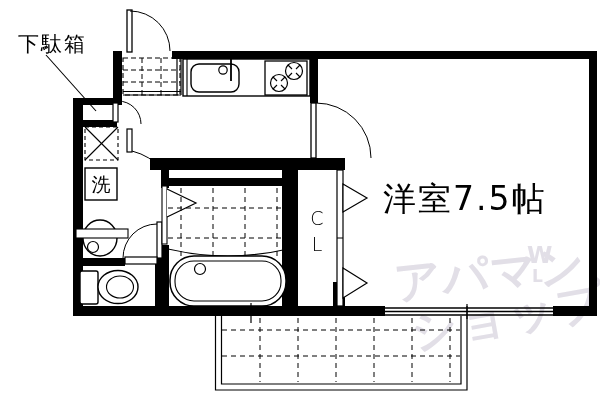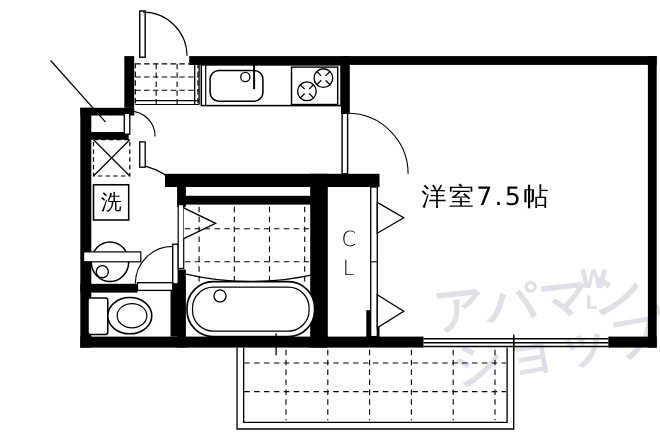--- a/index.html
+++ b/index.html
@@ -5,21 +5,21 @@
   html,body{margin:0;padding:0;background:#fff;}
   #stage{position:relative;width:600px;height:400px;background:#fff;overflow:hidden;
          font-family:"DejaVu Sans","Liberation Sans",sans-serif;color:#000;}
   #plan-svg{position:absolute;left:0;top:0;z-index:2;}
   .lbl{position:absolute;z-index:3;white-space:nowrap;}
   #shoe-cabinet-label{left:18px;top:30px;font-size:21px;letter-spacing:2px;}
   #washer-label{left:85px;top:169px;width:32px;text-align:center;font-size:19px;line-height:31px;}
   #closet-label{left:304px;top:205px;width:26px;text-align:center;font-size:19px;line-height:26px;
                 font-weight:300;z-index:3;}
   #closet-label span{display:block;}
-  #main-room-label{left:383px;top:163px;font-size:23px;letter-spacing:2px;}
+  #main-room-label{left:383px;top:177px;font-size:33px;letter-spacing:2px;}
   .wm{position:absolute;z-index:1;font-weight:bold;white-space:nowrap;}
   #wm-line1{left:394px;top:243px;font-size:46px;transform:rotate(-6deg);letter-spacing:1px;}
   #wm-w{left:527px;top:242px;font-size:23px;}
   #wm-l{left:532px;top:266px;font-size:17px;}
   #wm-line2{left:410px;top:286px;font-size:46px;transform:rotate(-10deg);letter-spacing:2px;}
 </style>
 </head>
 <body>
 
 <div id="stage">
@@ -192,20 +192,21 @@
         <line x1="336" y1="318" x2="336" y2="382"></line>
         <line x1="374" y1="318" x2="374" y2="382"></line>
         <line x1="412" y1="318" x2="412" y2="382"></line>
         <line x1="450" y1="318" x2="450" y2="382"></line>
         <line x1="222" y1="330" x2="460" y2="330"></line>
         <line x1="222" y1="356" x2="460" y2="356"></line>
       </g>
     </g>
   </svg>
 
+  <div class="lbl" id="shoe-cabinet-label">下駄箱</div>
   <div class="lbl" id="washer-label">洗</div>
   <div class="lbl" id="closet-label">
     <span>C</span>
     <span>L</span>
   </div>
   <div class="lbl" id="main-room-label">洋室7.5帖</div>
 
 </div>
 
 </body></html>

